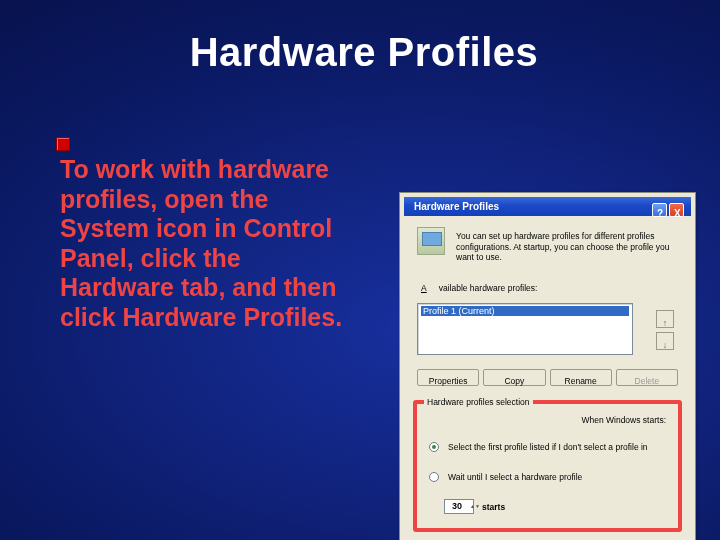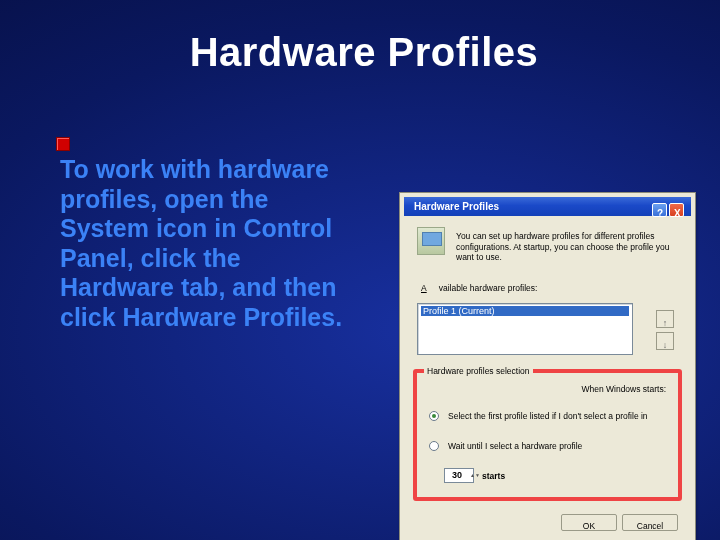--- a/index.html
+++ b/index.html
@@ -17,21 +17,21 @@
     font-weight: bold;
     text-align: center;
     padding-top: 22px;
     letter-spacing: 0.5px;
   }
   .bullet-wrap {
     position: absolute;
     left: 48px;
     top: 122px;
     width: 330px;
-    color: #3b82f6;
+    color: #ef4444;
   }
   .bullet-mark {
     display: inline-block;
     width: 14px;
     height: 14px;
     background: #d00000;
     border: 1px solid #8a0000;
     box-shadow: inset 1px 1px 0 #ff5a5a;
     vertical-align: top;
     margin-top: 7px;
@@ -228,20 +228,26 @@
     <div class="list-row">
       <div class="profile-list">
         <span class="profile-item">Profile 1 (Current)</span>
       </div>
       <div class="arrow-col">
         <div class="arrow-btn">↑</div>
         <div class="arrow-btn">↓</div>
       </div>
     </div>
 
+    <div class="btn-row">
+      <div class="dlg-btn">Properties</div>
+      <div class="dlg-btn">Copy</div>
+      <div class="dlg-btn">Rename</div>
+      <div class="dlg-btn disabled">Delete</div>
+    </div>
 
     <div class="group">
       <div class="group-title">Hardware profiles selection</div>
       <div class="group-sub">When Windows starts:</div>
       <div class="radio-row">
         <div class="radio checked"></div>
         <span>Select the first profile listed if I don't select a profile in</span>
       </div>
       <div class="radio-row">
         <div class="radio"></div>

